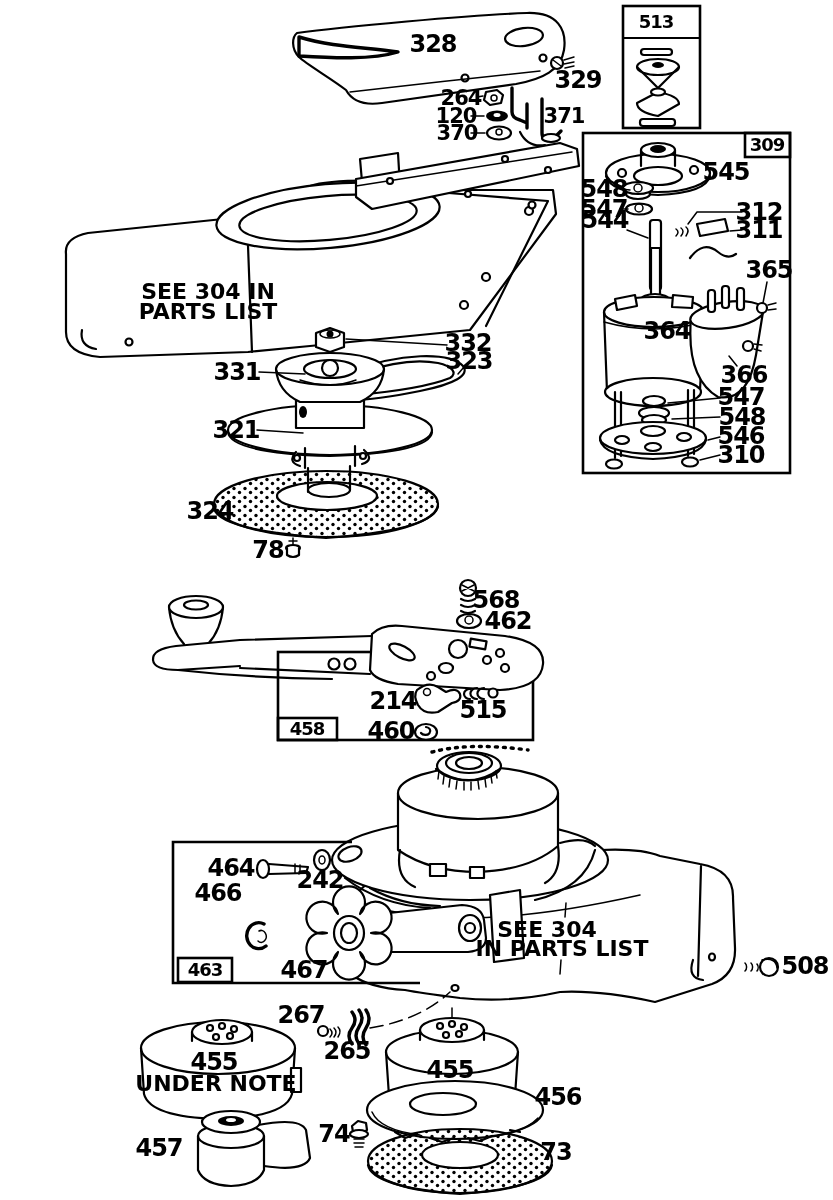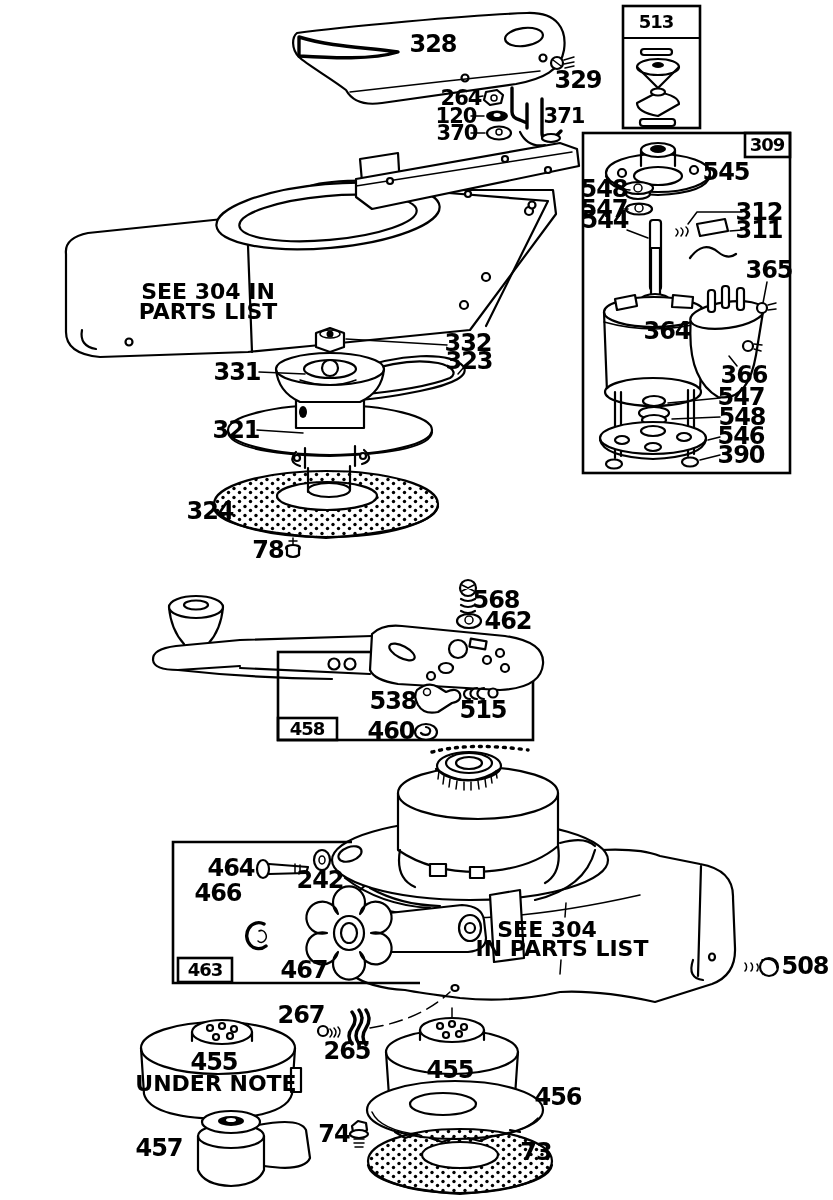--- a/index.html
+++ b/index.html
@@ -374,35 +374,35 @@
   <div class="lbl" style="left:604px;top:209px">547</div>
   <div class="lbl" style="left:605px;top:220px">544</div>
   <div class="lbl" style="left:759px;top:212px">312</div>
   <div class="lbl" style="left:759px;top:230px">311</div>
   <div class="lbl" style="left:769px;top:270px">365</div>
   <div class="lbl" style="left:667px;top:331px">364</div>
   <div class="lbl" style="left:744px;top:375px">366</div>
   <div class="lbl" style="left:741px;top:397px">547</div>
   <div class="lbl" style="left:742px;top:417px">548</div>
   <div class="lbl" style="left:741px;top:436px">546</div>
-  <div class="lbl" style="left:741px;top:455px">390</div>
+  <div class="lbl" style="left:741px;top:455px">310</div>
 
   <div class="lbl note" style="left:208px;top:292px">SEE 304 IN</div>
   <div class="lbl note" style="left:208px;top:312px">PARTS LIST</div>
 
   <div class="lbl" style="left:468px;top:343px">332</div>
   <div class="lbl" style="left:469px;top:361px">323</div>
   <div class="lbl" style="left:237px;top:372px">331</div>
   <div class="lbl" style="left:236px;top:430px">321</div>
   <div class="lbl" style="left:210px;top:511px">324</div>
   <div class="lbl" style="left:268px;top:550px">78</div>
 
   <div class="lbl" style="left:496px;top:600px">568</div>
   <div class="lbl" style="left:508px;top:621px">462</div>
-  <div class="lbl" style="left:393px;top:701px">538</div>
+  <div class="lbl" style="left:393px;top:701px">214</div>
   <div class="lbl" style="left:483px;top:710px">515</div>
   <div class="lbl boxlbl" style="left:307px;top:729px">458</div>
   <div class="lbl" style="left:391px;top:731px">460</div>
 
   <div class="lbl" style="left:231px;top:868px">464</div>
   <div class="lbl" style="left:320px;top:880px">242</div>
   <div class="lbl" style="left:218px;top:893px">466</div>
   <div class="lbl" style="left:304px;top:970px">467</div>
   <div class="lbl boxlbl" style="left:205px;top:970px">463</div>
 
@@ -411,15 +411,15 @@
   <div class="lbl" style="left:805px;top:966px">508</div>
 
   <div class="lbl" style="left:301px;top:1015px">267</div>
   <div class="lbl" style="left:347px;top:1051px">265</div>
   <div class="lbl" style="left:214px;top:1062px">455</div>
   <div class="lbl note" style="left:216px;top:1084px">UNDER NOTE</div>
   <div class="lbl" style="left:159px;top:1148px">457</div>
   <div class="lbl" style="left:334px;top:1134px">74</div>
   <div class="lbl" style="left:450px;top:1070px">455</div>
   <div class="lbl" style="left:558px;top:1097px">456</div>
-  <div class="lbl" style="left:536px;top:1152px">73</div>
+  <div class="lbl" style="left:556px;top:1152px">73</div>
 
 </div>
 
 </body></html>

